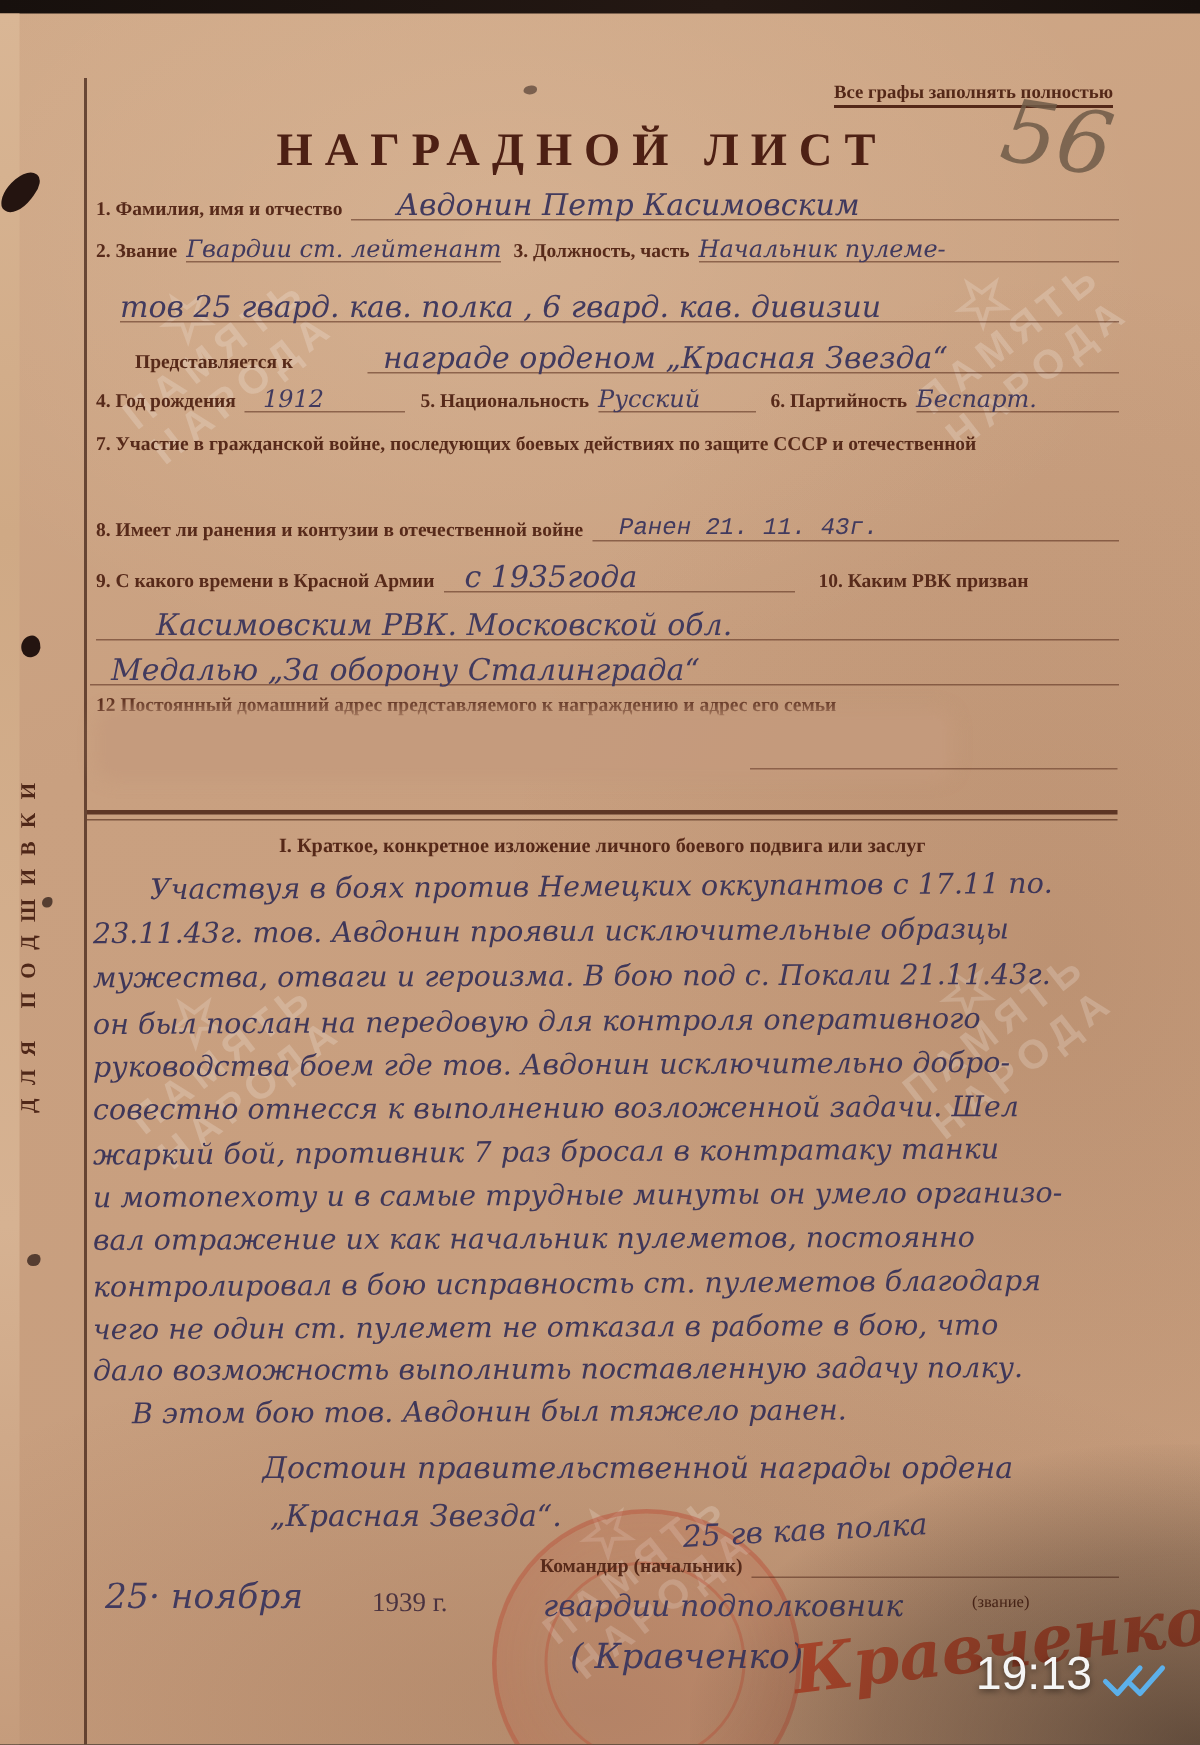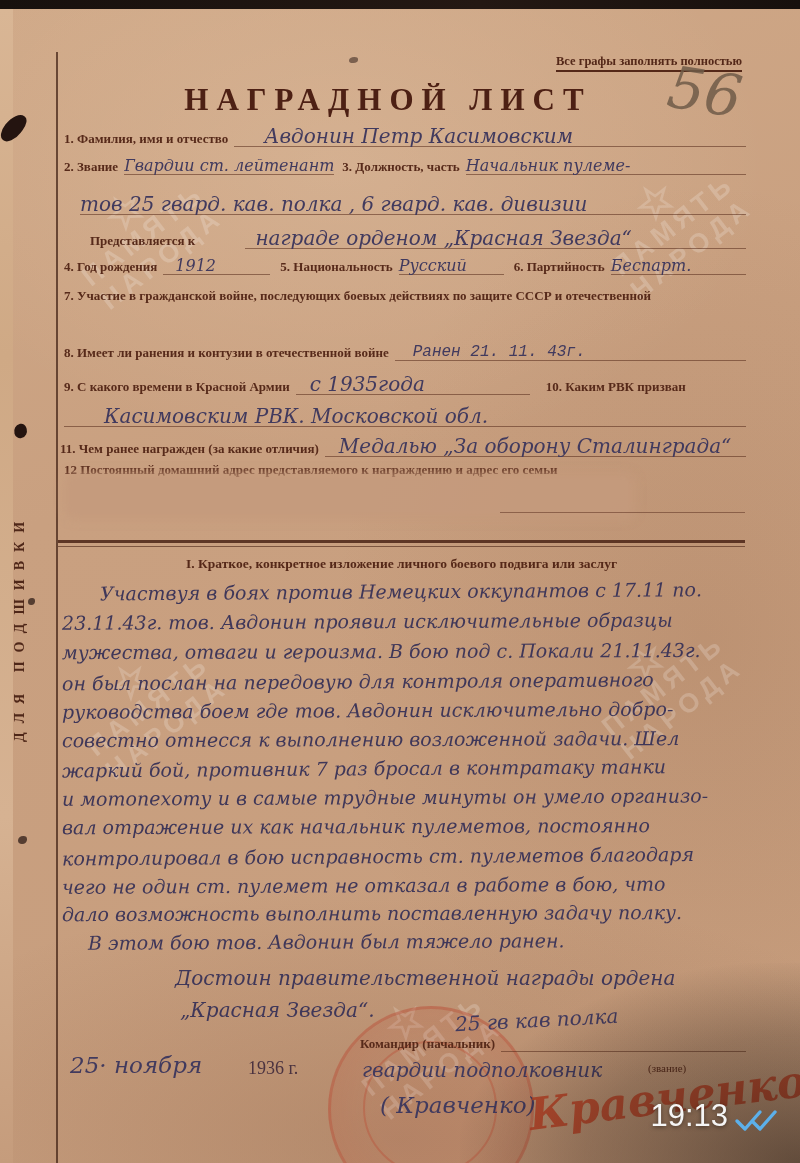--- a/index.html
+++ b/index.html
@@ -156,21 +156,20 @@
   <div class="row" style="left:64px;top:374px;width:682px;">
     <span class="lbl">9. С какого времени в Красной Армии</span>
     <span class="val ink big" style="flex:0 0 220px;padding-left:14px;">с 1935года</span>
     <span class="lbl" style="padding-left:16px;">10. Каким РВК призван</span>
   </div>
   <div class="row" style="left:64px;top:406px;width:682px;">
     <span class="val fill ink big" style="padding-left:40px;">Касимовским РВК.  Московской обл.</span>
   </div>
 
   <div class="row" style="left:60px;top:436px;width:686px;">
-    <span class="lbl">11. Чем ранее награжден (за какие отличия)</span>
     <span class="val fill ink big" style="padding-left:14px;">Медалью „За оборону Сталинграда“</span>
   </div>
 
   <div class="print" style="left:64px;top:462px;">12 Постоянный домашний адрес представляемого к награждению и адрес его семьи</div>
   <div class="redact"></div>
   <div class="addr-line"></div>
 
   <div class="divider1"></div>
   <div class="divider2"></div>
   <div class="sec-head">I. Краткое, конкретное изложение личного боевого подвига или заслуг</div>
@@ -190,21 +189,21 @@
   <div class="bodyline" style="top:930px;left:88px;transform:rotate(-0.3deg);">В этом бою тов. Авдонин был тяжело ранен.</div>
 
   <div class="bodyline" style="top:966px;left:175px;font-size:20px;">Достоин правительственной награды ордена</div>
   <div class="bodyline" style="top:998px;left:180px;font-size:20px;">„Красная Звезда“.</div>
 
   <div class="stamp">
       <div class="inner"></div>
     </div>
 
   <div class="hand" style="left:70px;top:1052px;font-size:23px;">25· ноября</div>
-  <div class="hand" style="left:248px;top:1058px;font-size:18px;font-style:normal;color:#4b3340;font-family:'Liberation Serif',serif;">1936 г.</div>
+  <div class="hand" style="left:248px;top:1058px;font-size:18px;font-style:normal;color:#4b3340;font-family:'Liberation Serif',serif;">1939 г.</div>
 
   <div class="hand" style="left:455px;top:1008px;font-size:20px;transform:rotate(-3deg);">25 гв кав полка</div>
   <div class="row" style="left:360px;top:1036px;width:386px;">
     <span class="lbl" style="font-weight:bold;">Командир (начальник)</span>
     <span class="val fill"></span>
   </div>
   <div class="hand" style="left:362px;top:1058px;font-size:20px;">гвардии подполковник</div>
   <div class="print" style="left:648px;top:1062px;font-size:11px;font-weight:normal;">(звание)</div>
   <div class="hand" style="left:380px;top:1092px;font-size:23px;">( Кравченко)</div>
   <div class="sig-red">Кравченко</div>

